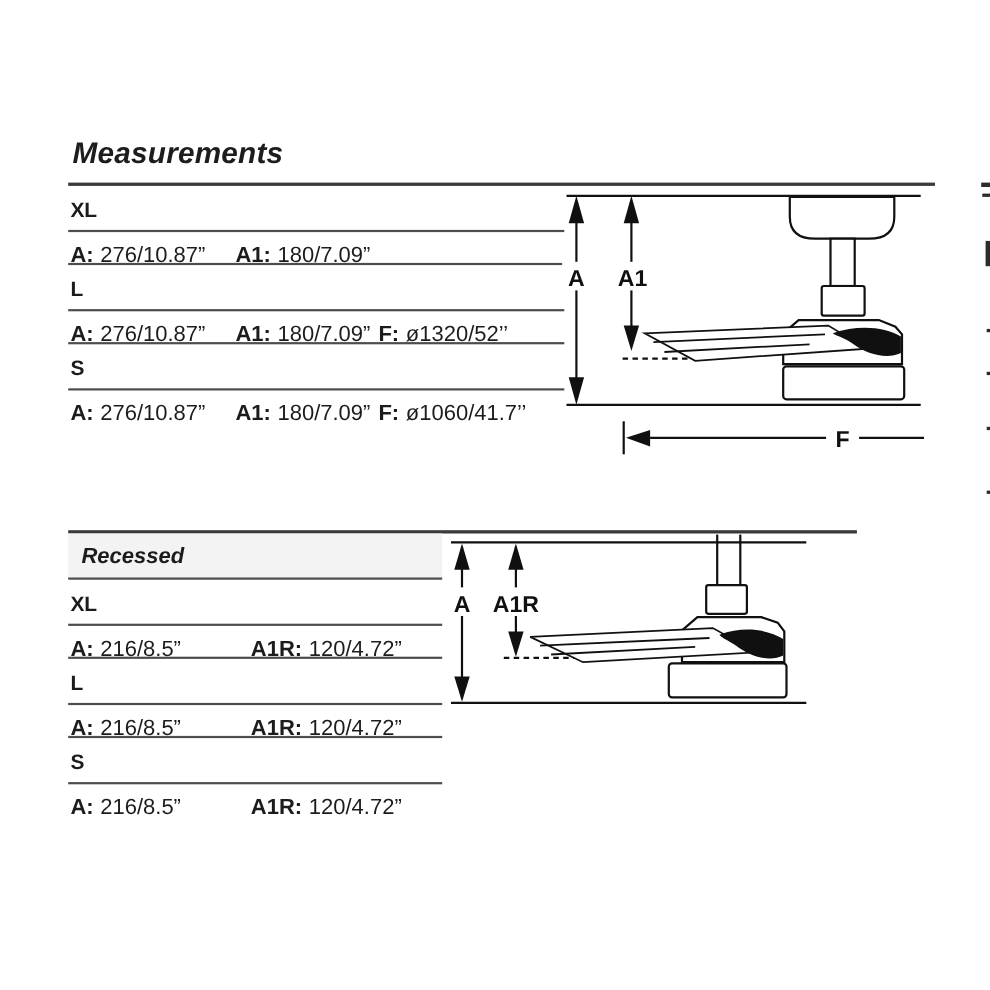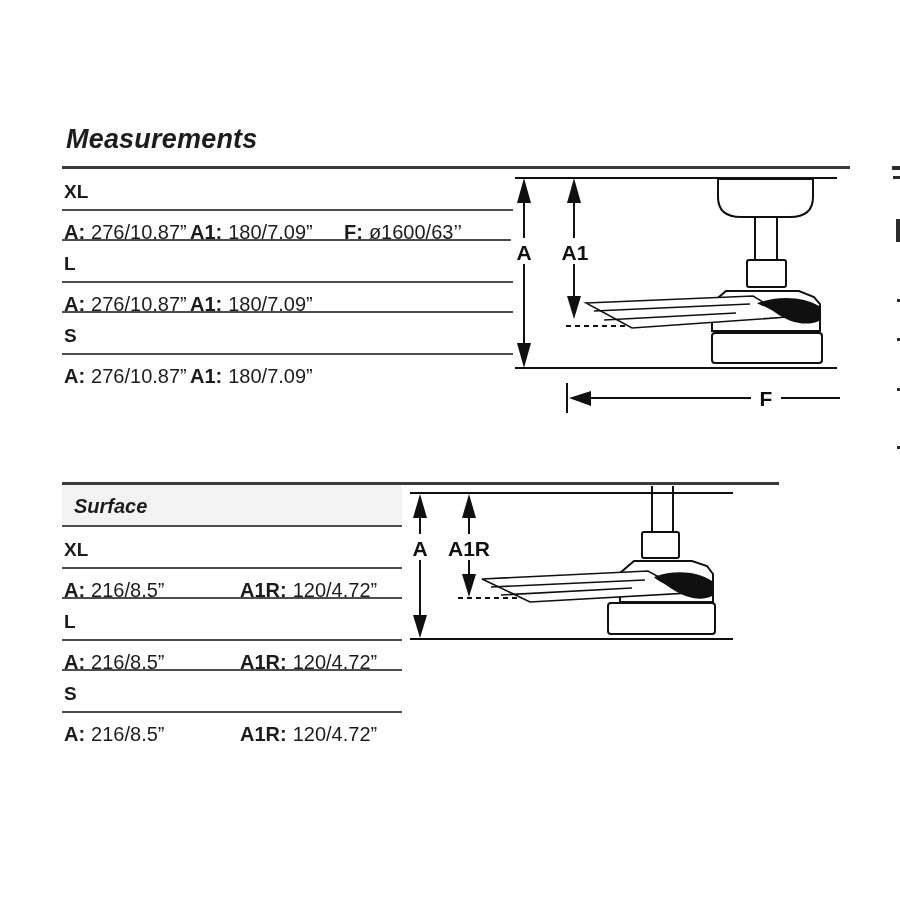--- a/index.html
+++ b/index.html
@@ -23,22 +23,22 @@
   .thead{
     height:42px;background:#f3f3f3;font-size:20px;font-weight:bold;font-style:italic;
     line-height:42px;padding-left:12px;border-bottom:2px solid #4d4d4d;box-sizing:border-box;
   }
   .tsize{
     height:42px;font-size:19px;font-weight:bold;line-height:46px;padding-left:2px;
   }
   .tmeas{height:30px;font-size:20px;line-height:42px;}
   .pair{position:absolute;top:0;white-space:nowrap;}
   .pair b{font-weight:bold;margin-right:6px;}
-  .s-c1{left:2px;} .s-c2{left:128px;} .s-c3{left:282px;}
-  .r-c1{left:2px;text-align:right;} .r-c2{left:178px;}
+  .s-c1{left:2px;} .s-c2{left:152px;} .s-c3{left:282px;}
+  .r-c1{left:2px;text-align:right;} .r-c2{left:166px;}
   
   svg{position:absolute;overflow:visible;}
   svg line, svg path, svg rect, svg polygon{stroke:#101010;fill:none;stroke-width:2;}
   svg polygon.head{fill:#101010;stroke:none;}
   svg .whitefill{fill:#ffffff;}
   svg .mask{fill:#ffffff;stroke:none;}
   svg text{fill:#101010;stroke:none;font-family:"Liberation Sans","DejaVu Sans",sans-serif;
     font-size:21px;font-weight:bold;}
   svg .thin{stroke-width:1.6;}
   
@@ -51,38 +51,39 @@
 
 <div class="abs section-border" style="left:62px;top:166px;width:788px;"></div>
 <div class="abs section-border" style="left:62px;top:482px;width:717px;"></div>
 
 <div class="spec-table" style="left:62px;top:169px;width:451px;">
 
   <div class="trow tsize">XL</div>
   <div class="trow tmeas">
     <span class="pair s-c1"><b>A:</b><span>276/10.87”</span></span>
     <span class="pair s-c2"><b>A1:</b><span>180/7.09”</span></span>
-    <span class="pair s-c3"><b>F:</b><span>ø1600/63’’</span></span>
   </div>
 
   <div class="trow tsize">L</div>
   <div class="trow tmeas">
     <span class="pair s-c1"><b>A:</b><span>276/10.87”</span></span>
     <span class="pair s-c2"><b>A1:</b><span>180/7.09”</span></span>
+    <span class="pair s-c3"><b>F:</b><span>ø1320/52’’</span></span>
   </div>
 
   <div class="trow tsize">S</div>
   <div class="trow tmeas last">
     <span class="pair s-c1"><b>A:</b><span>276/10.87”</span></span>
     <span class="pair s-c2"><b>A1:</b><span>180/7.09”</span></span>
+    <span class="pair s-c3"><b>F:</b><span>ø1060/41.7’’</span></span>
   </div>
 </div>
 
 <div class="spec-table" style="left:62px;top:485px;width:340px;">
-  <div class="trow thead">Surface</div>
+  <div class="trow thead">Recessed</div>
 
   <div class="trow tsize">XL</div>
   <div class="trow tmeas">
     <span class="pair r-c1"><b>A:</b><span>216/8.5”</span></span>
     <span class="pair r-c2"><b>A1R:</b><span>120/4.72”</span></span>
   </div>
 
   <div class="trow tsize">L</div>
   <div class="trow tmeas">
     <span class="pair r-c1"><b>A:</b><span>216/8.5”</span></span>

